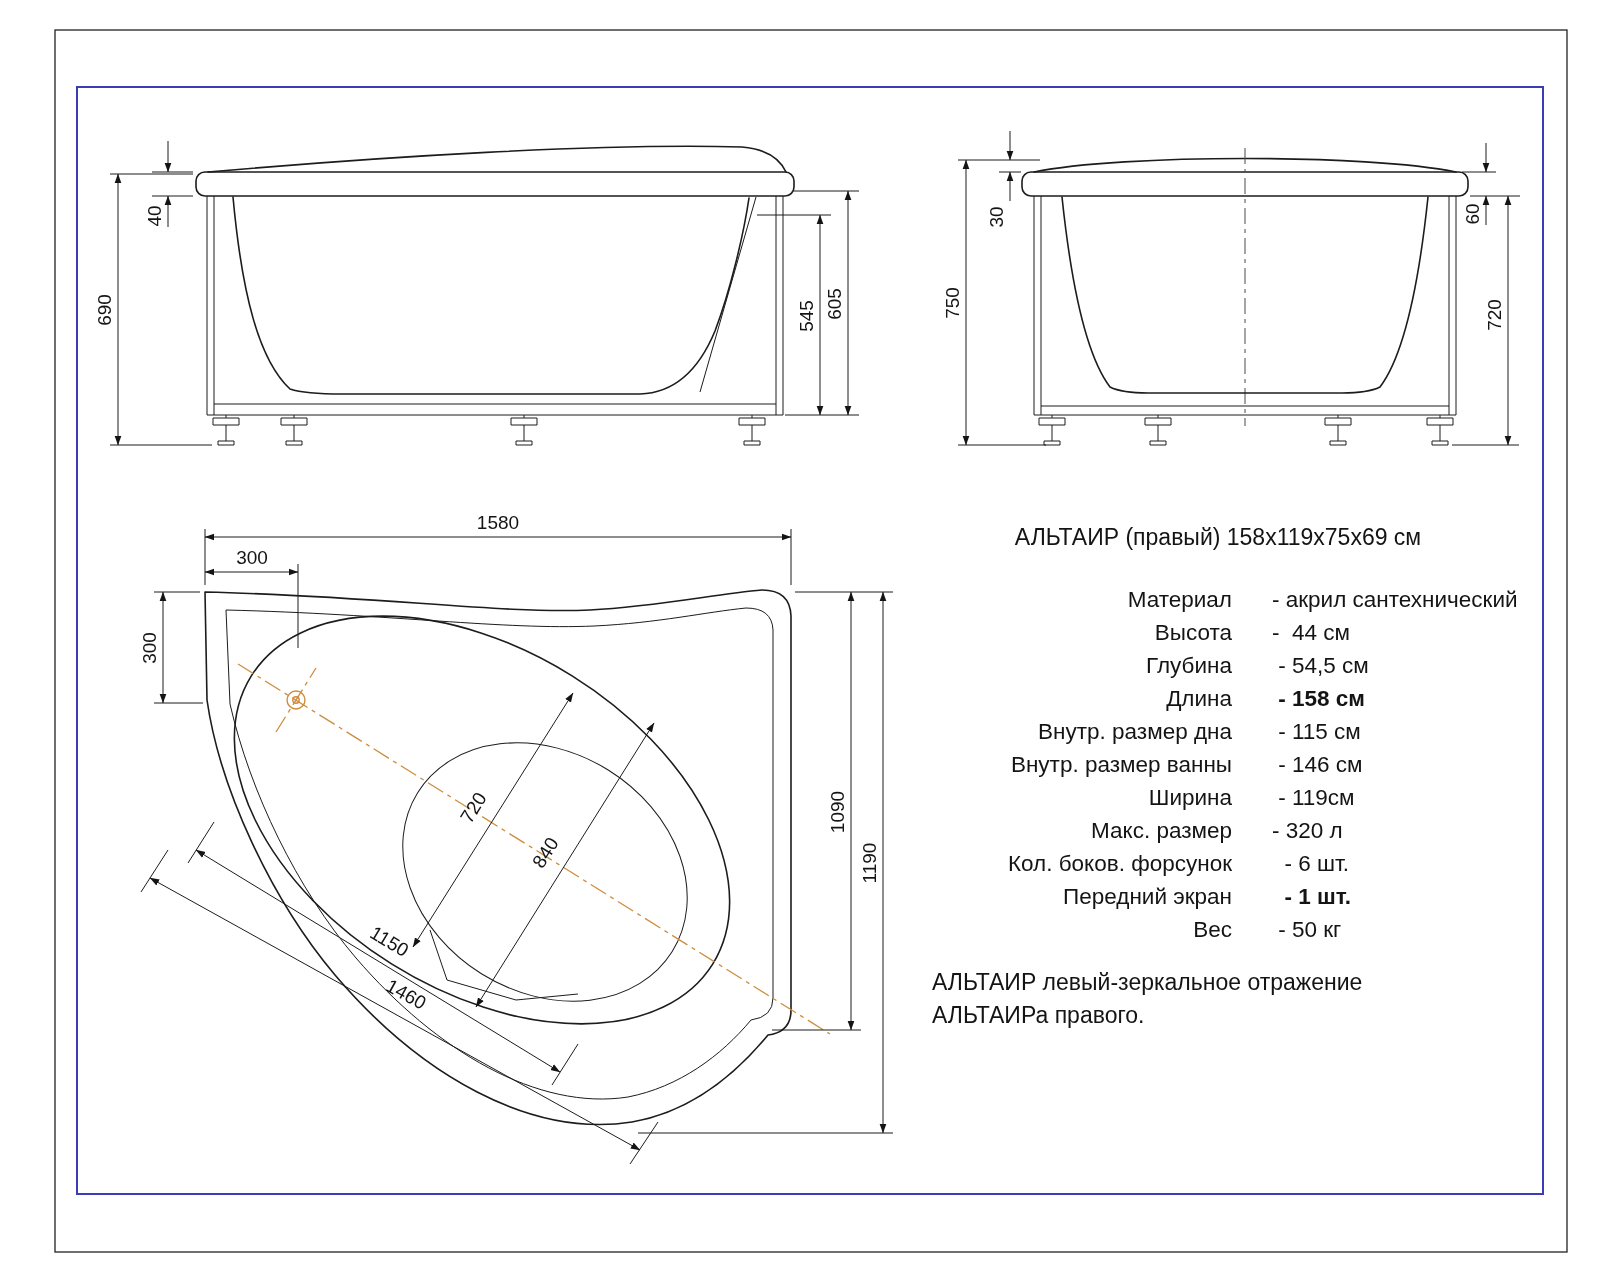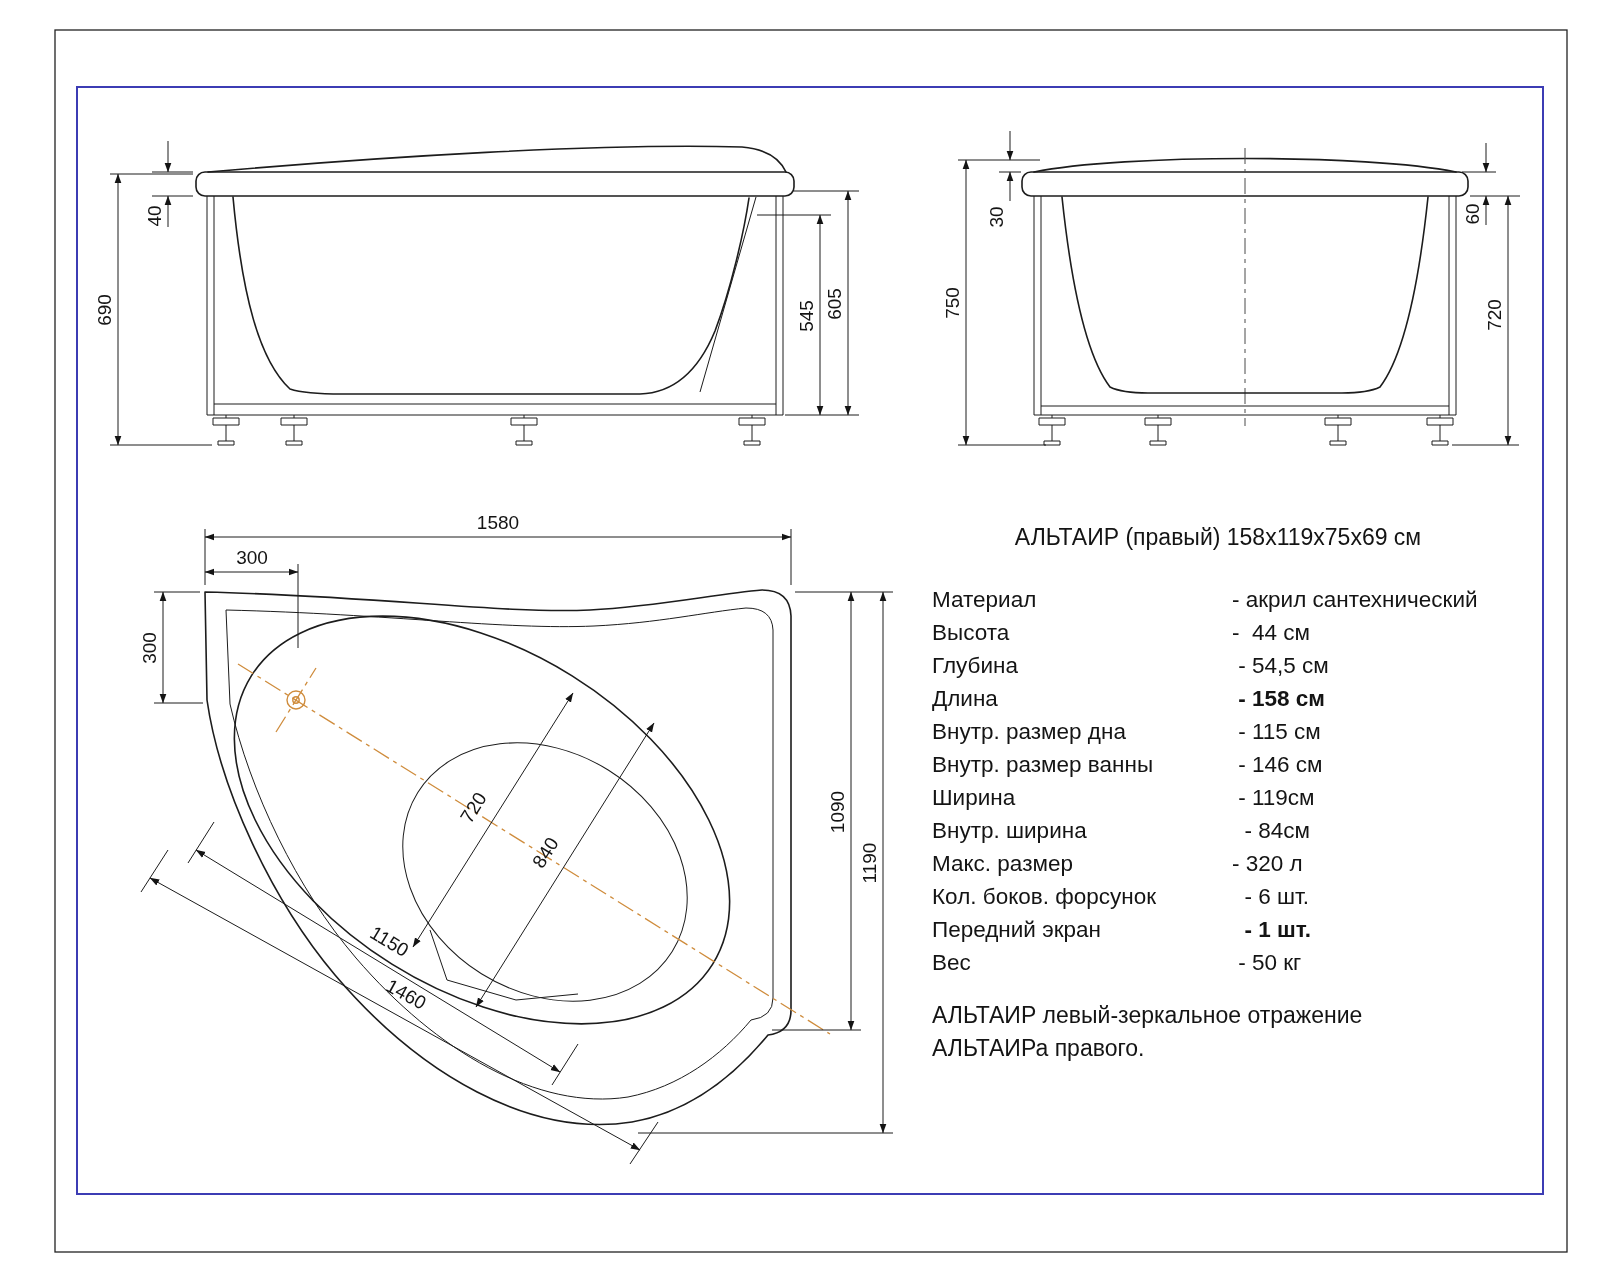--- a/index.html
+++ b/index.html
@@ -14,24 +14,24 @@
   .tl{fill:none;stroke:var(--line,#1c1c1c);stroke-width:1;stroke-linejoin:round;}
   .dim{fill:none;stroke:var(--line,#1c1c1c);stroke-width:1;}
   .cl{fill:none;stroke:#4a4a4a;stroke-width:1;stroke-dasharray:16 5 4 5;}
   .clo{fill:none;stroke:var(--centerline-orange,#cf8c3c);stroke-width:1.3;stroke-dasharray:18 5 4 5;}
   .drain{fill:none;stroke:var(--centerline-orange,#cf8c3c);stroke-width:1.4;}
   .dim-t{font-family:"Liberation Sans",sans-serif;font-size:19px;fill:#141414;text-anchor:middle;}
 
   
   .spec-panel{position:absolute;left:932px;top:524px;width:572px;}
   .spec-title{font-size:23px;text-align:center;}
-  .spec-table{margin-top:32px;}
+  .spec-table{margin-top:32px;text-align:right;}
   .spec-row{display:flex;font-size:22.5px;line-height:33px;}
   .spec-label{flex:0 0 300px;}
-  .spec-value{white-space:pre;}
+  .spec-value{white-space:pre;margin-left:40px;}
   .bold{font-weight:bold;}
   .spec-note{margin-top:20px;font-size:23px;line-height:33px;}
 </style>
 </head>
 <body>
 
 <div class="page">
 
 <svg width="1600" height="1280" viewBox="0 0 1600 1280">
   <defs>
@@ -177,24 +177,20 @@
         </div>
       <div class="spec-row">
           <span class="spec-label">Внутр. размер ванны</span>
           <span class="spec-value"> - 146 см</span>
         </div>
       <div class="spec-row">
           <span class="spec-label">Ширина</span>
           <span class="spec-value"> - 119см</span>
         </div>
       <div class="spec-row">
-          <span class="spec-label">Внутр. ширина</span>
-          <span class="spec-value">  - 84см</span>
-        </div>
-      <div class="spec-row">
           <span class="spec-label">Макс. размер</span>
           <span class="spec-value">- 320 л</span>
         </div>
       <div class="spec-row">
           <span class="spec-label">Кол. боков. форсунок</span>
           <span class="spec-value">  - 6 шт.</span>
         </div>
       <div class="spec-row">
           <span class="spec-label">Передний экран</span>
           <span class="spec-value bold">  - 1 шт.</span>

